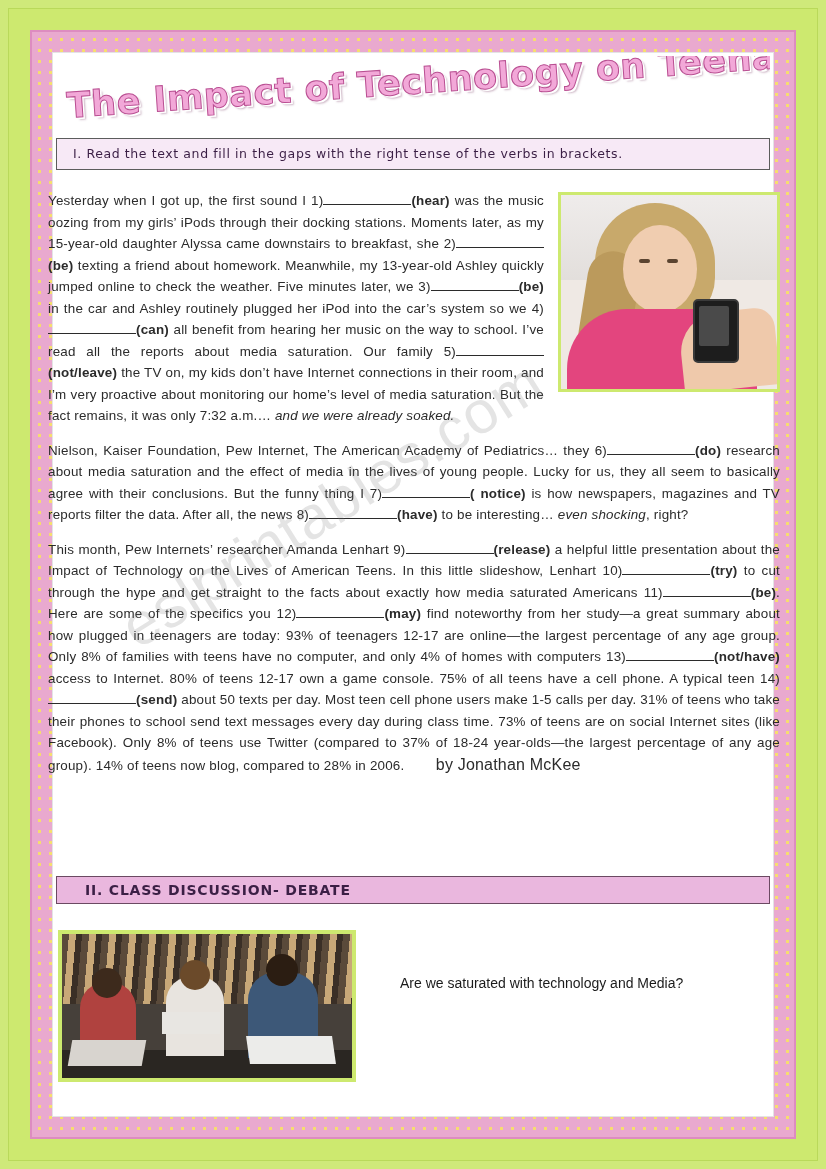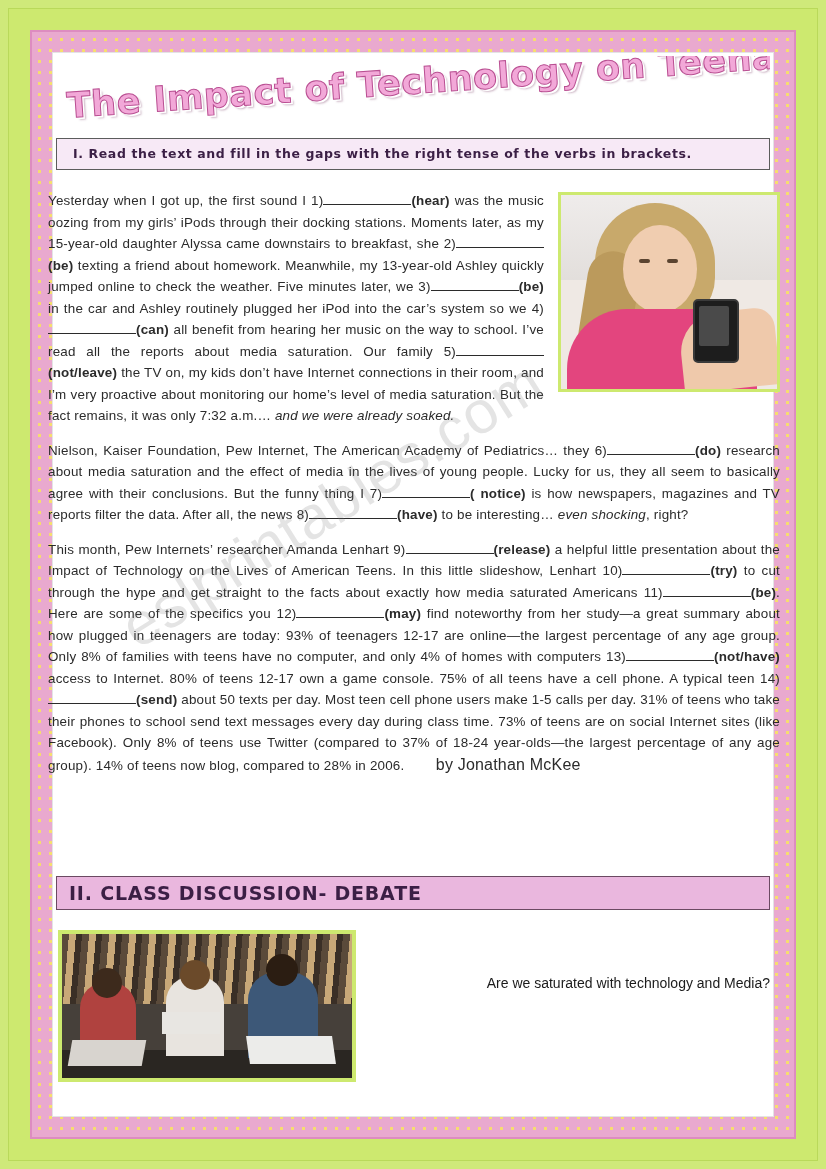--- a/index.html
+++ b/index.html
@@ -62,21 +62,21 @@
   }
   
   .instruction{
     position:absolute;left:56px;top:138px;width:714px;
     box-sizing:border-box;
     background:#f7e9f6;
     border:1px solid #5c5c5c;
     padding:6px 10px 6px 16px;
     font-family:"DejaVu Sans", sans-serif;
     font-size:12.5px;
-    font-weight:bold;
+    font-weight:normal;
     color:#3b1f45;
     letter-spacing:.6px;
     line-height:1.45;
     text-align:justify;
   }
   
   .body-text{
     position:absolute;left:48px;top:190px;width:732px;
     font-size:13.4px;
     line-height:21.5px;
@@ -122,23 +122,23 @@
     white-space:nowrap;
     pointer-events:none;
     letter-spacing:1px;
   }
   
   .section2-bar{
     position:absolute;left:56px;top:876px;width:714px;
     box-sizing:border-box;
     background:#eab7de;
     border:1px solid #6b4a62;
-    padding:5px 12px;
+    padding:5px 28px;
     font-family:"DejaVu Sans", sans-serif;
-    font-size:19px;
+    font-size:14px;
     font-weight:bold;
     color:#3b1f45;
     letter-spacing:.8px;
   }
   .photo2{
     position:absolute;left:58px;top:930px;width:298px;height:152px;
     border:4px solid #cde96f;
     box-sizing:border-box;
     overflow:hidden;
     background:#3a3a3a;
@@ -153,21 +153,20 @@
   .ph2-h2{position:absolute;left:118px;top:26px;width:30px;height:30px;border-radius:50%;background:#6b4a2a;}
   .ph2-p3{position:absolute;left:186px;top:38px;width:70px;height:86px;border-radius:28px 28px 0 0;background:#3d5878;}
   .ph2-h3{position:absolute;left:204px;top:20px;width:32px;height:32px;border-radius:50%;background:#2b1d12;}
   .ph2-lap1{position:absolute;left:8px;bottom:12px;width:74px;height:26px;background:#d8d4cf;transform:skewX(-10deg);}
   .ph2-lap2{position:absolute;left:100px;bottom:44px;width:58px;height:22px;background:#e8e6e2;}
   .ph2-lap3{position:absolute;left:186px;bottom:14px;width:86px;height:28px;background:#ececea;transform:skewX(8deg);}
   .question{
     position:absolute;left:400px;top:975px;width:370px;
     font-size:14px;color:#1b1b1b;
     font-family:"Liberation Sans", sans-serif;
-    text-align:right;
   }
 </style>
 </head>
 <body>
 
 <div class="page">
   <div class="outer-frame"></div>
   <div class="dotted-band">
     <div class="dots"></div>
   </div>

